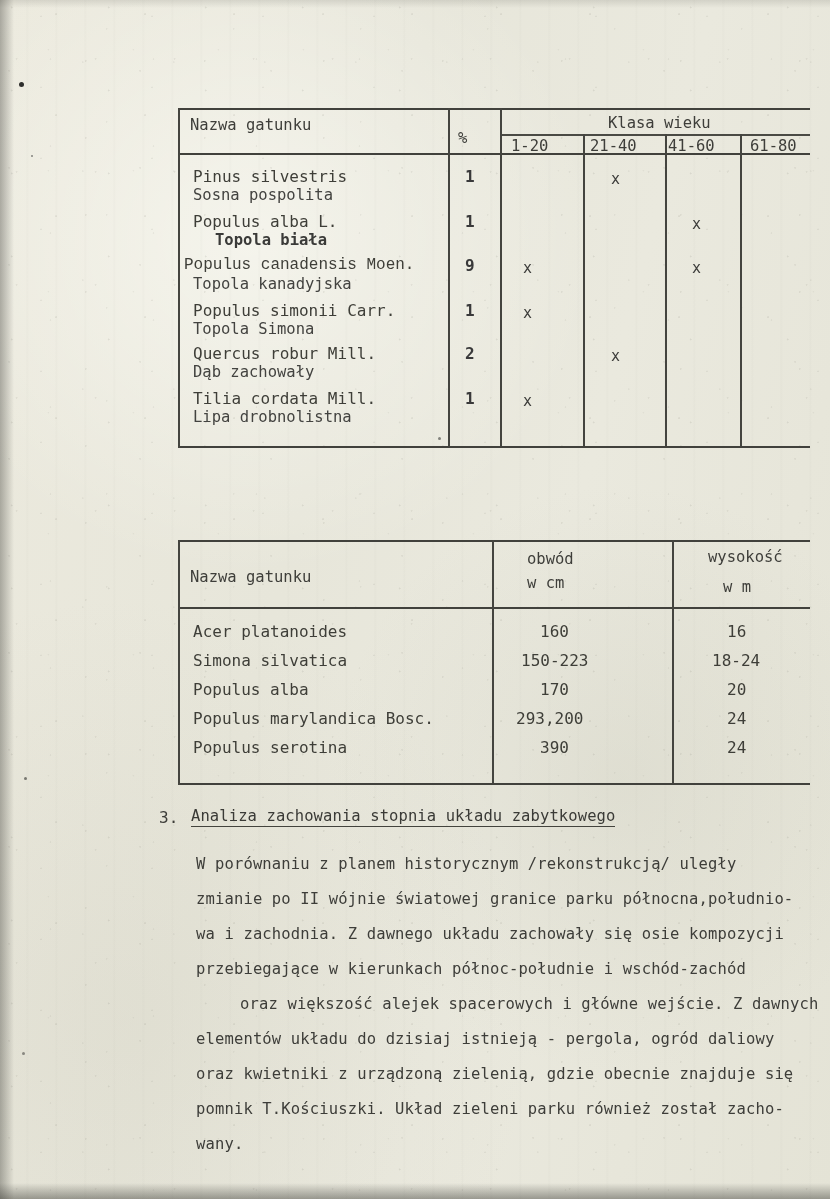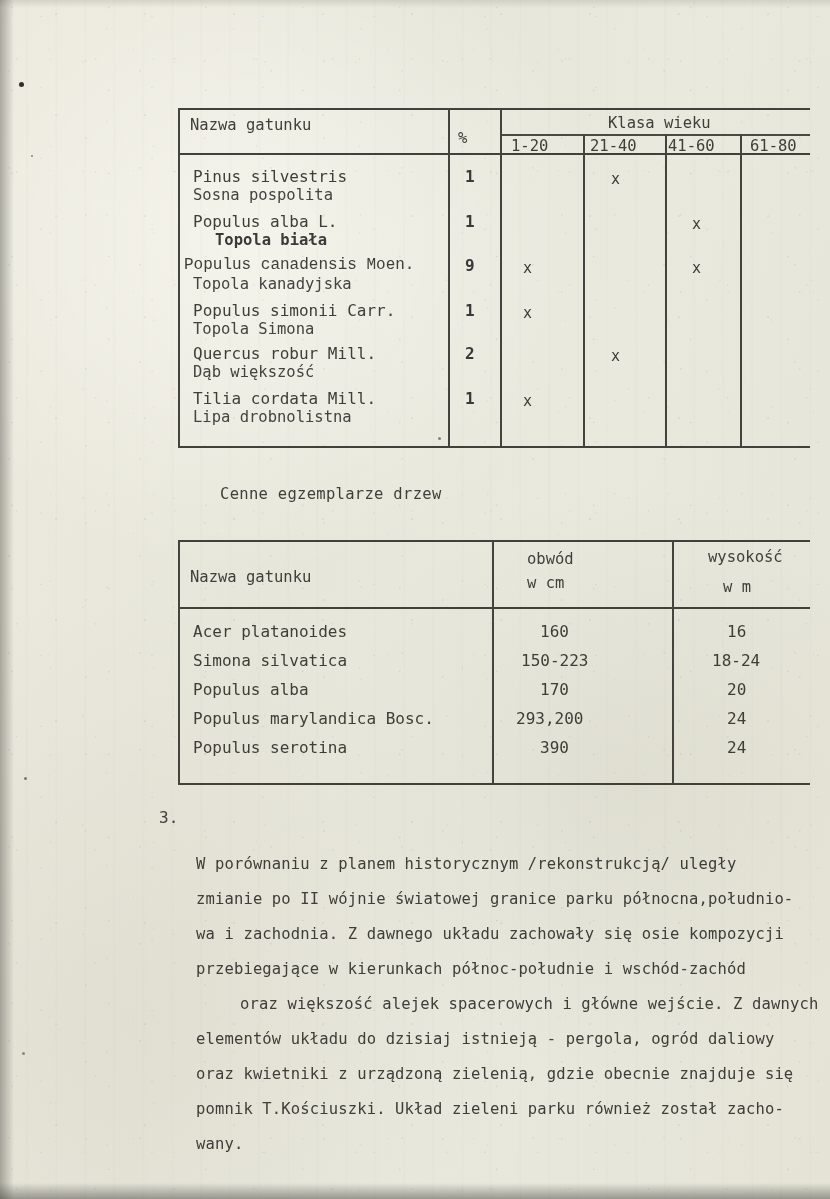--- a/index.html
+++ b/index.html
@@ -212,34 +212,33 @@
 
     <div>
       <div class="sp-lat" style="position:absolute; left:193px; top:301px;">Populus simonii Carr.</div>
       <div class="sp-pol" style="position:absolute; left:193px; top:320px;">Topola Simona</div>
       <div class="numcell" style="position:absolute; left:465px; top:301px;">1</div>
       <div class="xmark" style="position:absolute; left:523px; top:304px;">x</div>
     </div>
 
     <div>
       <div class="sp-lat" style="position:absolute; left:193px; top:344px;">Quercus robur Mill.</div>
-      <div class="sp-pol" style="position:absolute; left:193px; top:363px;">Dąb większość</div>
+      <div class="sp-pol" style="position:absolute; left:193px; top:363px;">Dąb zachowały</div>
       <div class="numcell" style="position:absolute; left:465px; top:344px;">2</div>
       <div class="xmark" style="position:absolute; left:611px; top:347px;">x</div>
     </div>
 
     <div>
       <div class="sp-lat" style="position:absolute; left:193px; top:389px;">Tilia cordata Mill.</div>
       <div class="sp-pol" style="position:absolute; left:193px; top:408px;text-align:right;">Lipa drobnolistna</div>
       <div class="numcell" style="position:absolute; left:465px; top:389px;">1</div>
       <div class="xmark" style="position:absolute; left:523px; top:392px;">x</div>
     </div>
   </div>
 
-  <div class="caption" style="left:220px; top:485px;">Cenne egzemplarze drzew</div>
 
   <div>
 
     <div class="rule-h" style="left:178px; top:540px; width:632px;"></div>
     <div class="rule-h" style="left:178px; top:607px; width:632px;"></div>
     <div class="rule-h" style="left:178px; top:783px; width:632px;"></div>
 
     <div class="rule-v" style="left:178px; top:540px; height:245px;"></div>
     <div class="rule-v" style="left:492px; top:540px; height:243px;"></div>
     <div class="rule-v" style="left:672px; top:540px; height:243px;"></div>
@@ -274,20 +273,21 @@
     </div>
     <div>
       <div class="sp-lat" style="position:absolute; left:193px; top:738px;">Populus serotina</div>
       <div class="sp-lat" style="position:absolute; left:540px; top:738px;">390</div>
       <div class="sp-lat" style="position:absolute; left:727px; top:738px;">24</div>
     </div>
   </div>
 
   <div class="sec-num" style="left:159px; top:808px;">3.</div>
 
+  <div class="sec-title" style="left:191px; top:807px;">Analiza zachowania stopnia układu zabytkowego</div>
 
   <div>
     <div class="para-line" style="left:196px; top:855px;">W porównaniu z planem historycznym /rekonstrukcją/ uległy</div>
     <div class="para-line" style="left:196px; top:890px;">zmianie po II wójnie światowej granice parku północna,południo-</div>
     <div class="para-line" style="left:196px; top:925px;">wa i zachodnia. Z dawnego układu zachowały się osie kompozycji</div>
     <div class="para-line" style="left:196px; top:960px;">przebiegające w kierunkach północ-południe i wschód-zachód</div>
     <div class="para-line" style="left:196px; top:995px;margin-left:44px;">oraz większość alejek spacerowych i główne wejście. Z dawnych</div>
     <div class="para-line" style="left:196px; top:1030px;">elementów układu do dzisiaj istnieją - pergola, ogród daliowy</div>
     <div class="para-line" style="left:196px; top:1065px;">oraz kwietniki z urządzoną zielenią, gdzie obecnie znajduje się</div>
     <div class="para-line" style="left:196px; top:1100px;">pomnik T.Kościuszki. Układ zieleni parku również został zacho-</div>

